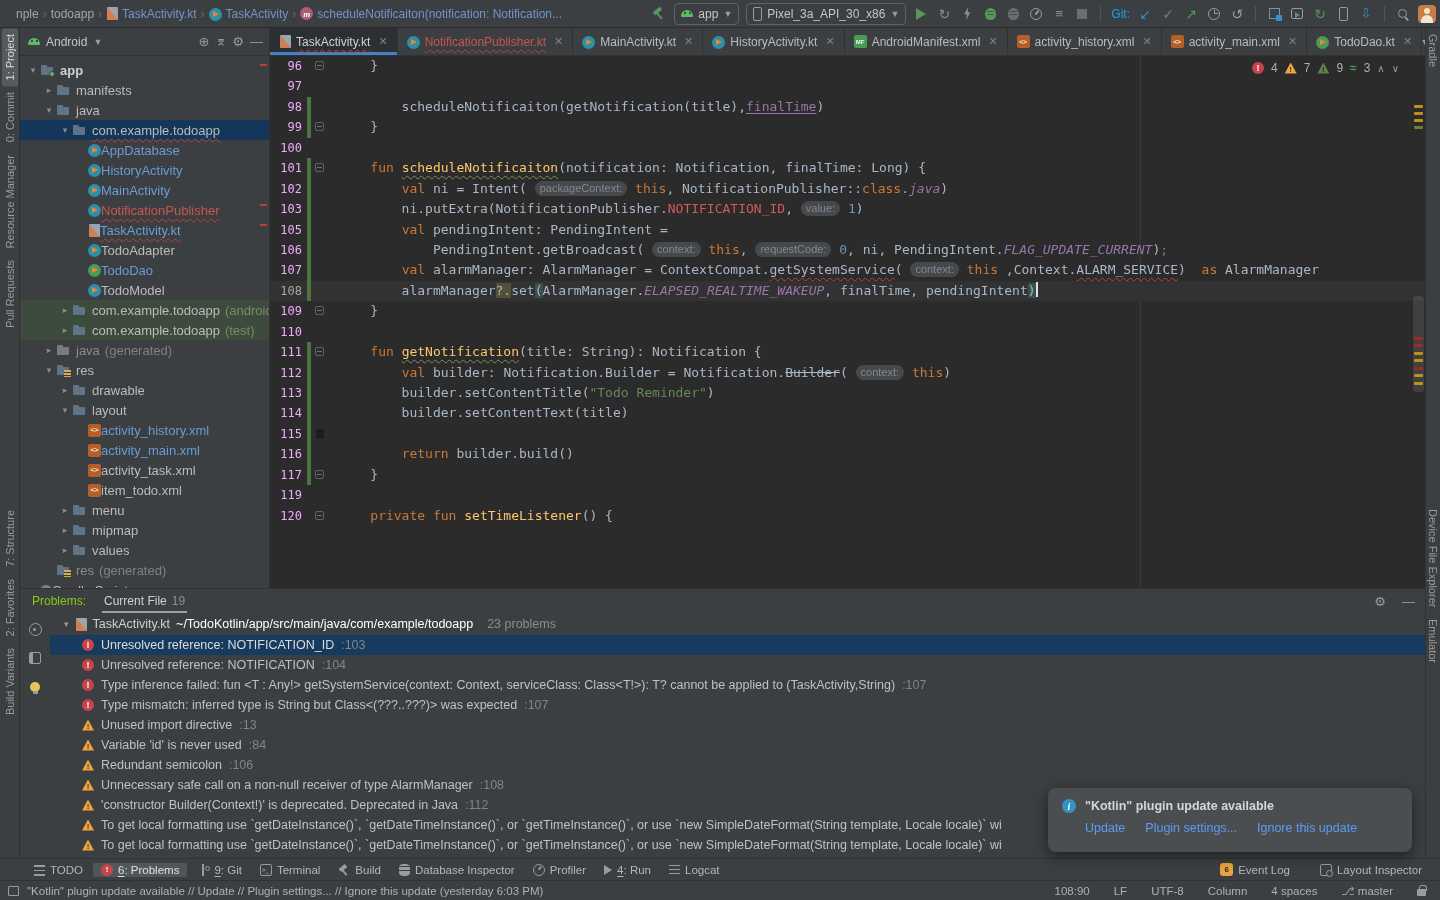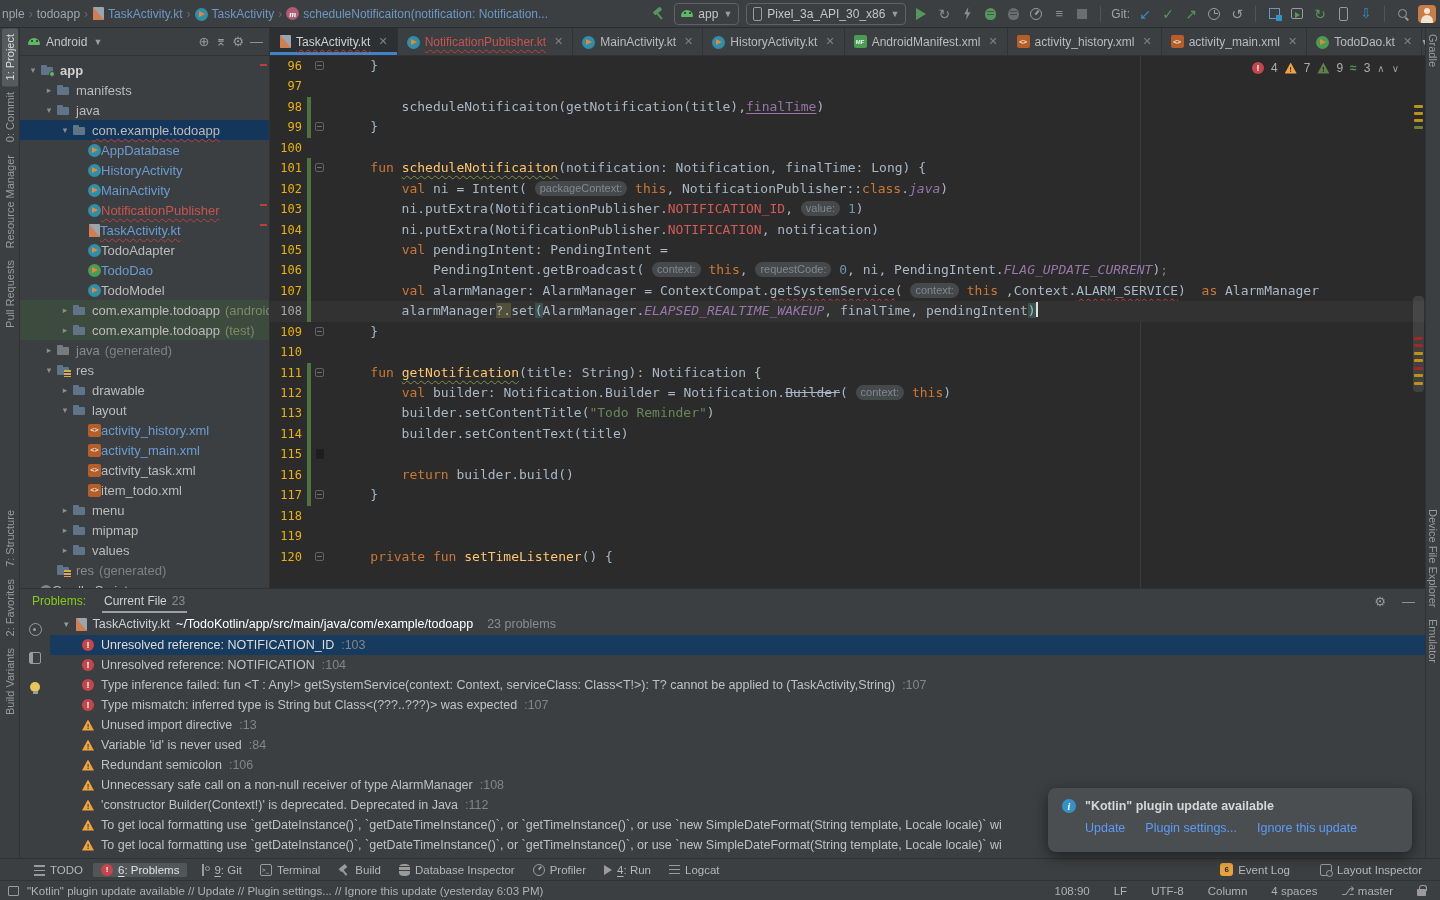--- a/index.html
+++ b/index.html
@@ -4,32 +4,32 @@
 <style>
   * { margin:0; padding:0; box-sizing:border-box; }
   html,body { background:#1e1e1e; }
   .ide { width:1440px; height:900px; position:relative; overflow:hidden;
          background:#3c3f41; color:#bbbbbb;
          font-family:"Liberation Sans","DejaVu Sans",sans-serif; font-size:12px; }
 
   
   .topbar { height:28px; display:flex; align-items:center; background:#3c3f41;
             border-bottom:1px solid #2b2b2b; padding:0 4px 0 0; white-space:nowrap; }
-  .breadcrumbs { display:flex; align-items:center; gap:3px; overflow:hidden; padding-left:2px; flex:0 1 auto; }
+  .breadcrumbs { display:flex; align-items:center; gap:3px; overflow:hidden; padding-left:16px; flex:0 1 auto; }
   .crumb { display:flex; align-items:center; gap:4px; color:#9aa7b0; cursor:pointer; }
   .crumb.blue { color:#6f96c4; }
   .crumb .lbl.sq { text-decoration:underline wavy #BC3F3C; text-decoration-thickness:1px; text-underline-offset:3px; }
   .crumb-sep { color:#666a6d; margin:0 1px; }
   .tools { display:flex; align-items:center; gap:7px; margin-left:14px; flex:1; justify-content:flex-end; }
   .tool { display:flex; align-items:center; justify-content:center; min-width:16px; height:20px; cursor:pointer; }
   .tsep { width:1px; height:16px; background:#515558; margin:0 3px; }
   .combo { display:flex; align-items:center; gap:5px; border:1px solid #5e6264; border-radius:4px;
            padding:1px 6px; height:22px; color:#c5c5c5; cursor:pointer; }
   .combo .arr { color:#9b9b9b; font-size:9px; }
-  .gitlabel { color:#a3a3a3; }
+  .gitlabel { color:#0ea5e9; }
 
   
   .g { font-size:13px; line-height:1; }
   .android-head { width:12px; height:7px; background:#5FB865; border-radius:6px 6px 1px 1px; position:relative; }
   .android-head::before { content:""; position:absolute; left:2.5px; top:2px; width:2px; height:2px; border-radius:50%; background:#2b2d2e; }
   .android-head::after  { content:""; position:absolute; right:2.5px; top:2px; width:2px; height:2px; border-radius:50%; background:#2b2d2e; }
   .phone-ic { width:9px; height:14px; border:1.5px solid #9b9b9b; border-radius:2px; position:relative; }
   .hammer { width:14px; height:14px; position:relative; }
   .hammer::before { content:""; position:absolute; left:1px; top:2px; width:9px; height:4px; background:#57965C; transform:rotate(-40deg); border-radius:1px; }
   .hammer::after { content:""; position:absolute; left:6px; top:4px; width:2px; height:9px; background:#57965C; transform:rotate(-40deg); }
@@ -115,21 +115,21 @@
   .tab .lbl.red { color:#C75450; }
   .tab .lbl.sq { text-decoration:underline wavy #BC3F3C; text-decoration-thickness:1px; text-underline-offset:3px; }
   .tabs-end { margin-left:auto; display:flex; align-items:center; padding-right:6px; color:#9b9b9b; }
 
   
   .editor { flex:1; background:#2b2b2b; position:relative; overflow:hidden;
             font-family:"DejaVu Sans Mono",monospace; font-size:13px; }
   .eguide { position:absolute; top:0; bottom:0; left:870px; width:1px; background:#393d3f; }
   .eline { display:flex; height:20.45px; line-height:20.45px; position:relative; }
   .eline.cur { background:#323232; }
-  .egut { width:34px; flex:none; text-align:right; color:#eab308; font-size:12px; padding-right:2px; }
+  .egut { width:34px; flex:none; text-align:right; color:#f0abfc; font-size:12px; padding-right:2px; }
   .eline.cur .egut { color:#a6a6a6; }
   .ebar { width:4px; flex:none; margin-left:3px; }
   .ebar.on { background:#4F7243; }
   .efold { width:18px; flex:none; position:relative; }
   .fold-m { position:absolute; left:4px; top:5px; width:9px; height:9px; border:1px solid #5f6366; background:#2b2b2b;
             color:#9b9b9b; font-size:8px; line-height:7px; text-align:center; border-radius:2px; }
   .bkm { position:absolute; left:5px; top:5px; width:8px; height:10px; background:#1c1e1f; border-radius:1px; }
   .ecode { white-space:pre; color:#A9B7C6; padding-left:10px; }
   .t-k { color:#CC7832; }
   .t-fn { color:#FFC66D; }
@@ -618,26 +618,20 @@
                 <span class="efold"></span>
                 <span class="ecode"><span>        </span><span class="t-k">val </span><span>ni = Intent( </span><span class="t-chip">packageContext:</span><span> </span><span class="t-k">this</span><span>, NotificationPublisher::</span><span class="t-k">class</span><span>.</span><span class="t-itp">java</span><span>)</span></span>
               </div>
               <div class="eline">
                 <span class="egut">103</span>
                 <span class="ebar on"></span>
                 <span class="efold"></span>
                 <span class="ecode"><span>        ni.putExtra(NotificationPublisher.</span><span class="t-err">NOTIFICATION_ID</span><span>, </span><span class="t-chip">value:</span><span> </span><span class="t-num">1</span><span>)</span></span>
               </div>
               <div class="eline">
-                <span class="egut">104</span>
-                <span class="ebar on"></span>
-                <span class="efold"></span>
-                <span class="ecode"><span>        ni.putExtra(NotificationPublisher.</span><span class="t-err">NOTIFICATION</span><span>, notification)</span></span>
-              </div>
-              <div class="eline">
                 <span class="egut">105</span>
                 <span class="ebar on"></span>
                 <span class="efold"></span>
                 <span class="ecode"><span>        </span><span class="t-k">val </span><span>pendingIntent: PendingIntent =</span></span>
               </div>
               <div class="eline">
                 <span class="egut">106</span>
                 <span class="ebar on"></span>
                 <span class="efold"></span>
                 <span class="ecode"><span>            PendingIntent.getBroadcast( </span><span class="t-chip">context:</span><span> </span><span class="t-k">this</span><span>, </span><span class="t-chip">requestCode:</span><span> </span><span class="t-num">0</span><span>, ni, PendingIntent.</span><span class="t-const">FLAG_UPDATE_CURRENT</span><span>)</span><span class="t-dim">;</span></span>
@@ -707,26 +701,20 @@
                 <span class="efold"></span>
                 <span class="ecode"><span>        </span><span class="t-k">return </span><span>builder.build()</span></span>
               </div>
               <div class="eline">
                 <span class="egut">117</span>
                 <span class="ebar on"></span>
                 <span class="efold">
                   <span class="fold-m">–</span>
                 </span>
                 <span class="ecode"><span>    }</span></span>
-              </div>
-              <div class="eline">
-                <span class="egut">118</span>
-                <span class="ebar"></span>
-                <span class="efold"></span>
-                <span class="ecode"></span>
               </div>
               <div class="eline">
                 <span class="egut">119</span>
                 <span class="ebar"></span>
                 <span class="efold"></span>
                 <span class="ecode"></span>
               </div>
               <div class="eline">
                 <span class="egut">120</span>
                 <span class="ebar"></span>
@@ -762,21 +750,21 @@
               <span class="emark" style="top: 318px; background: rgb(190, 145, 23);"></span>
               <span class="emark" style="top: 326px; background: rgb(190, 145, 23);"></span>
             </div>
         </div>
       </div>
 
       <div class="problems">
         <div class="phead">
           <span class="ptitle">Problems:</span>
           <span class="ptab">
-            <span>Current File</span><span class="cnt">23</span>
+            <span>Current File</span><span class="cnt">19</span>
           </span>
           <span class="spacer"></span>
           <span class="hic">⚙</span>
           <span class="hic">—</span>
         </div>
         <div class="pbody">
           <div class="pstrip">
             <span class="eye-ic"></span>
             <span class="panel-ic"></span>
             <span class="bulb-ic"></span>

